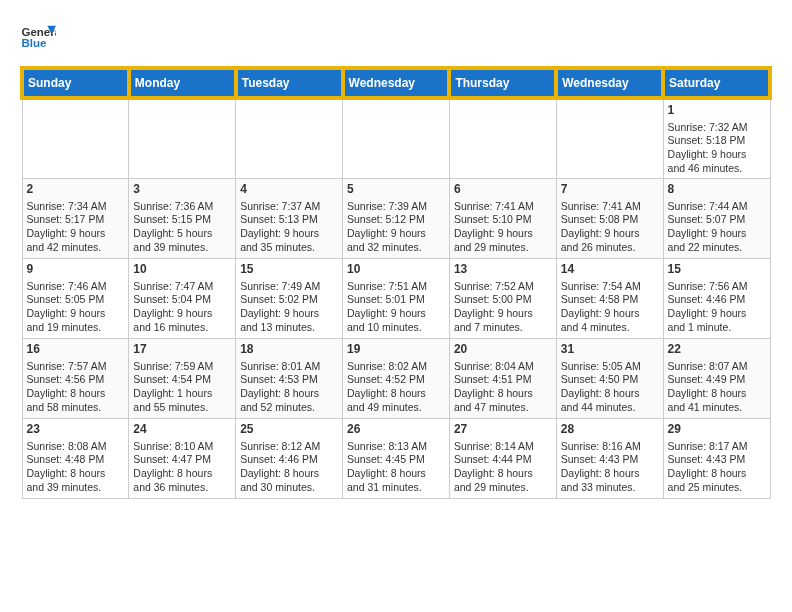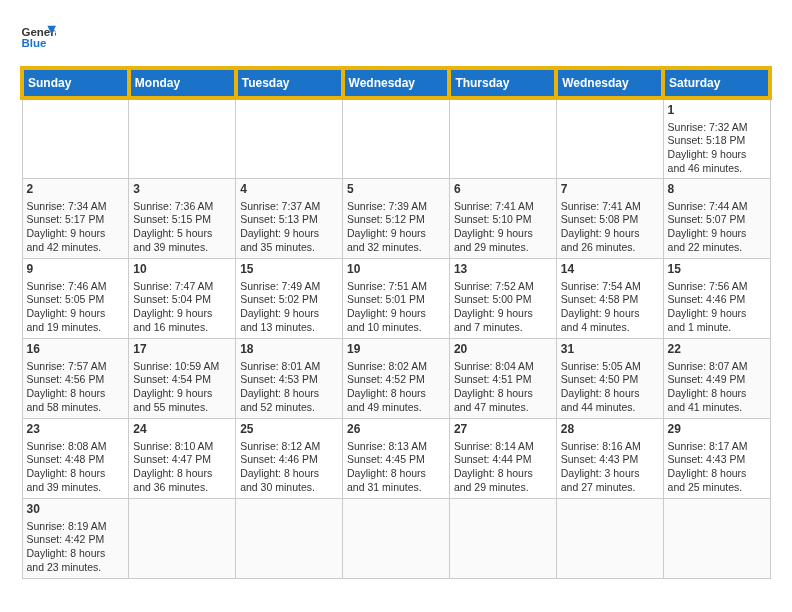--- a/index.html
+++ b/index.html
@@ -216,23 +216,23 @@
       </tr>
       <tr class="week-row">
         <td>
           <span class="day-num">16</span>
           <div>Sunrise: 7:57 AM</div>
           <div>Sunset: 4:56 PM</div>
           <div>Daylight: 8 hours and 58 minutes.</div>
         </td>
         <td>
           <span class="day-num">17</span>
-          <div>Sunrise: 10:59 AM</div>
+          <div>Sunrise: 7:59 AM</div>
           <div>Sunset: 4:54 PM</div>
-          <div>Daylight: 9 hours and 55 minutes.</div>
+          <div>Daylight: 1 hours and 55 minutes.</div>
         </td>
         <td>
           <span class="day-num">18</span>
           <div>Sunrise: 8:01 AM</div>
           <div>Sunset: 4:53 PM</div>
           <div>Daylight: 8 hours and 52 minutes.</div>
         </td>
         <td>
           <span class="day-num">19</span>
           <div>Sunrise: 8:02 AM</div>
@@ -286,37 +286,23 @@
         <td>
           <span class="day-num">27</span>
           <div>Sunrise: 8:14 AM</div>
           <div>Sunset: 4:44 PM</div>
           <div>Daylight: 8 hours and 29 minutes.</div>
         </td>
         <td>
           <span class="day-num">28</span>
           <div>Sunrise: 8:16 AM</div>
           <div>Sunset: 4:43 PM</div>
-          <div>Daylight: 3 hours and 27 minutes.</div>
+          <div>Daylight: 8 hours and 33 minutes.</div>
         </td>
         <td>
           <span class="day-num">29</span>
           <div>Sunrise: 8:17 AM</div>
           <div>Sunset: 4:43 PM</div>
           <div>Daylight: 8 hours and 25 minutes.</div>
         </td>
       </tr>
-      <tr class="week-row">
-        <td>
-          <span class="day-num">30</span>
-          <div>Sunrise: 8:19 AM</div>
-          <div>Sunset: 4:42 PM</div>
-          <div>Daylight: 8 hours and 23 minutes.</div>
-        </td>
-        <td class="empty-cell"></td>
-        <td class="empty-cell"></td>
-        <td class="empty-cell"></td>
-        <td class="empty-cell"></td>
-        <td class="empty-cell"></td>
-        <td class="empty-cell"></td>
-      </tr>
     </tbody>
 </table>
 
 </body></html>

